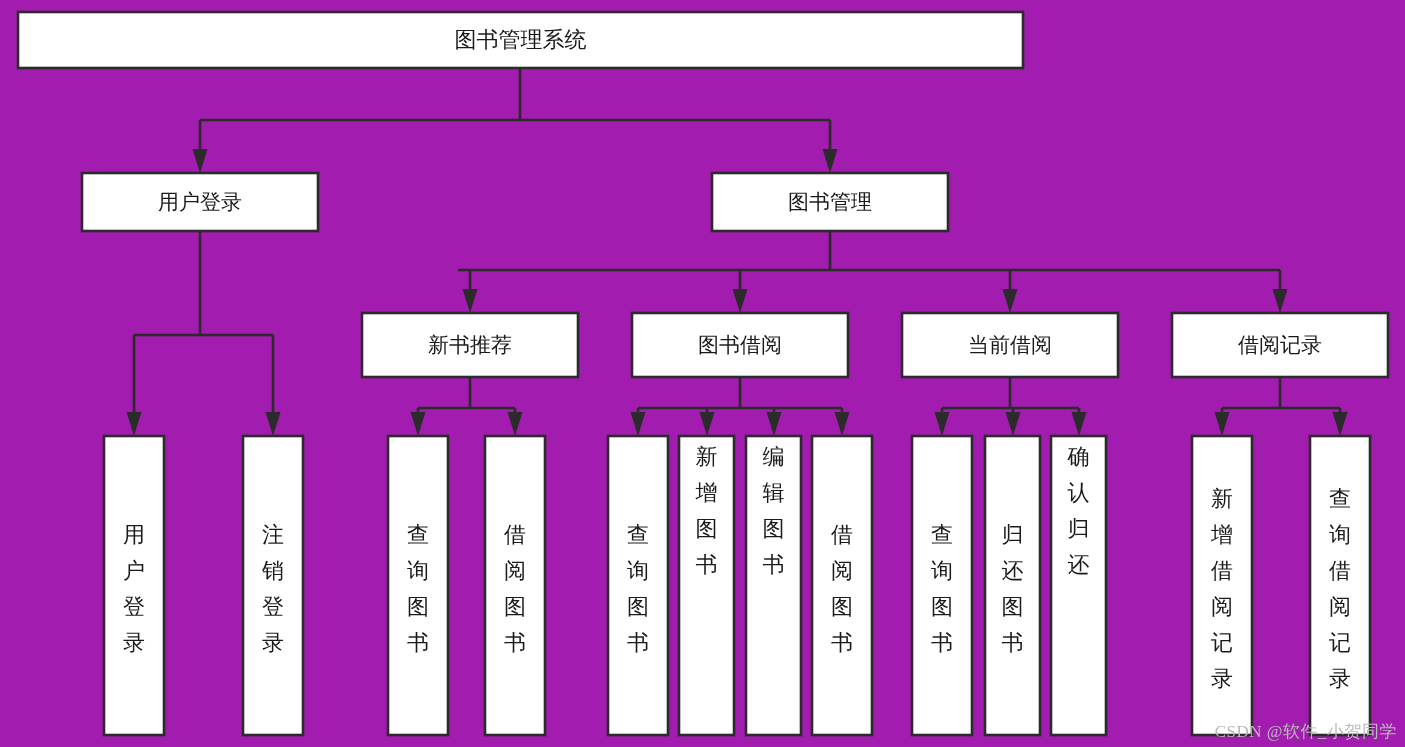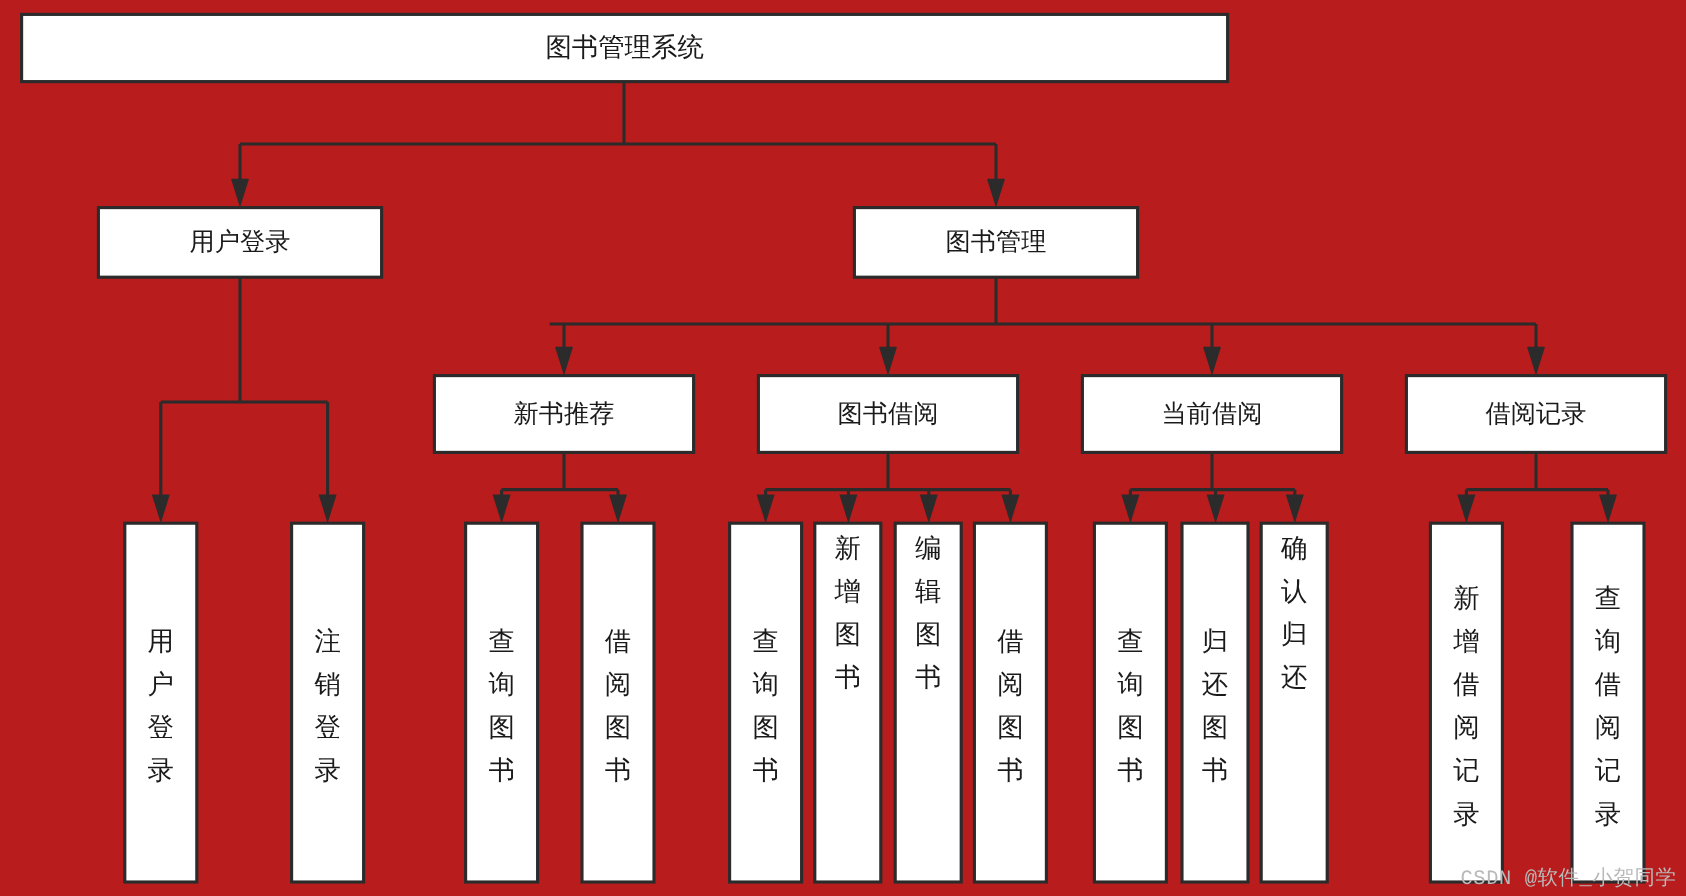--- a/index.html
+++ b/index.html
@@ -11,21 +11,21 @@
   body {
     width: 1405px;
     height: 747px;
     overflow: hidden;
     font-family: "DejaVu Sans", "Liberation Sans", sans-serif;
   }
   #diagram-root {
     position: relative;
     width: 1405px;
     height: 747px;
-    background: #b91c1c;
+    background: #a21caf;
   }
   svg#flowchart {
     position: absolute;
     left: 0;
     top: 0;
     width: 1405px;
     height: 747px;
     display: block;
   }
   .node-box {
@@ -60,21 +60,21 @@
     font-size: 22px;
     text-anchor: middle;
     white-space: pre;
   }
   .watermark {
     position: absolute;
     right: 8px;
     bottom: 4px;
     color: #b9b9b9;
     font-size: 17px;
-    font-family: Liberation Mono, monospace;
+    font-family: Liberation Serif, serif;
     letter-spacing: 0.5px;
     user-select: none;
     pointer-events: none;
   }
 </style>
 </head>
 <body>
 
 <div id="diagram-root">
 

